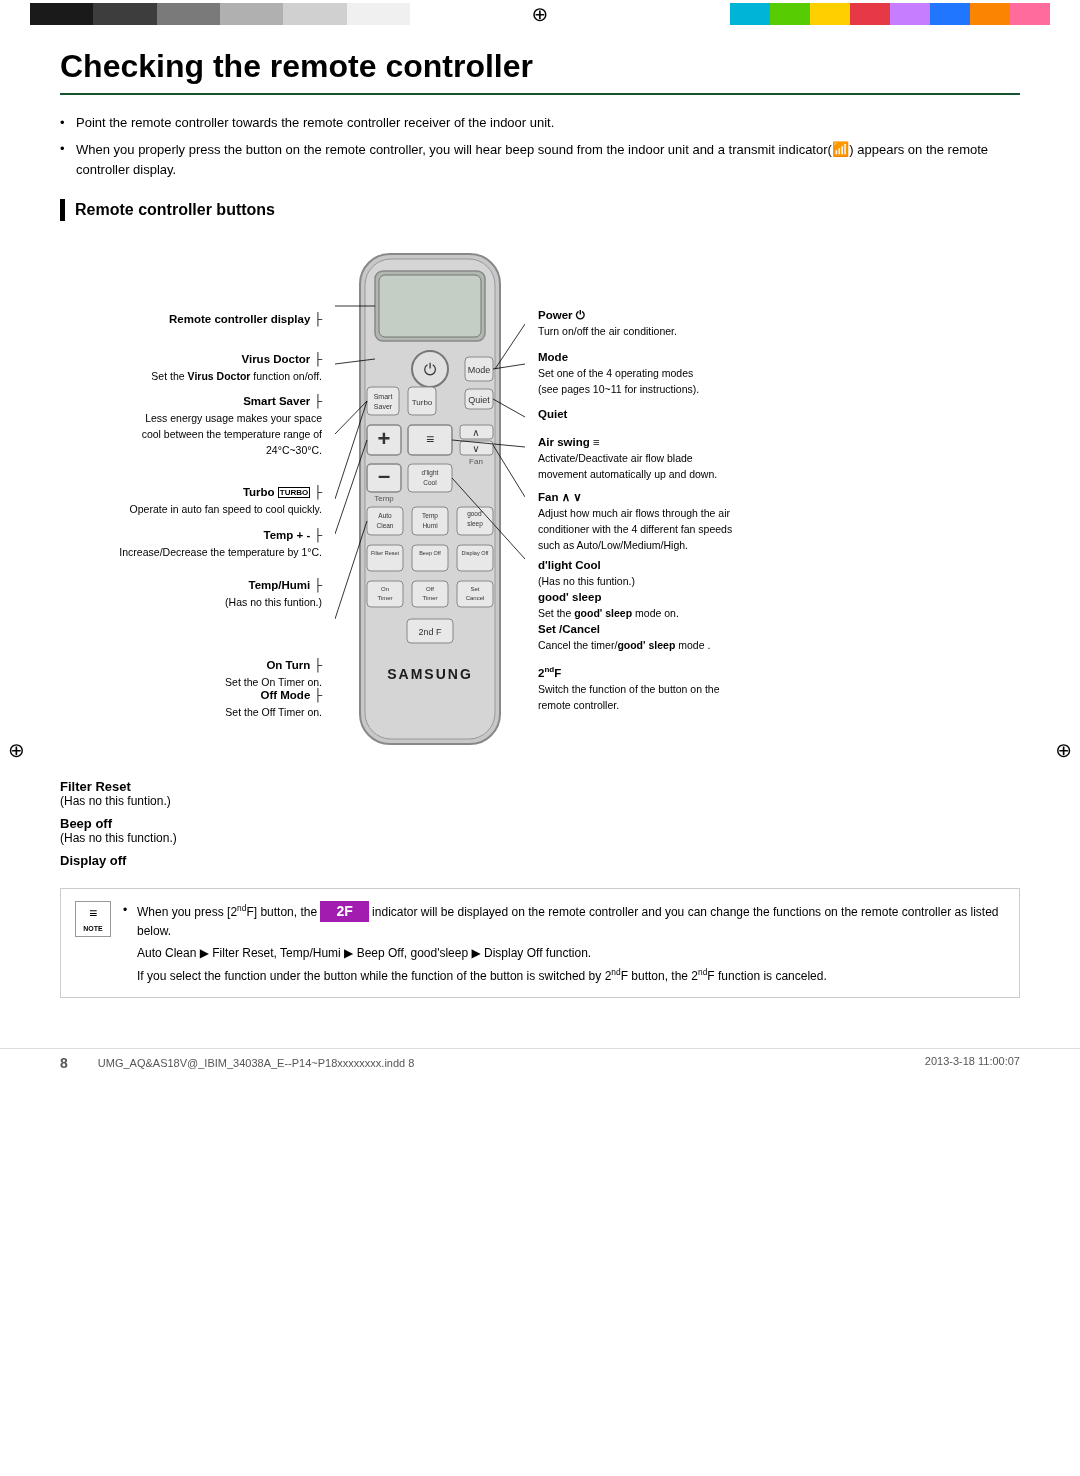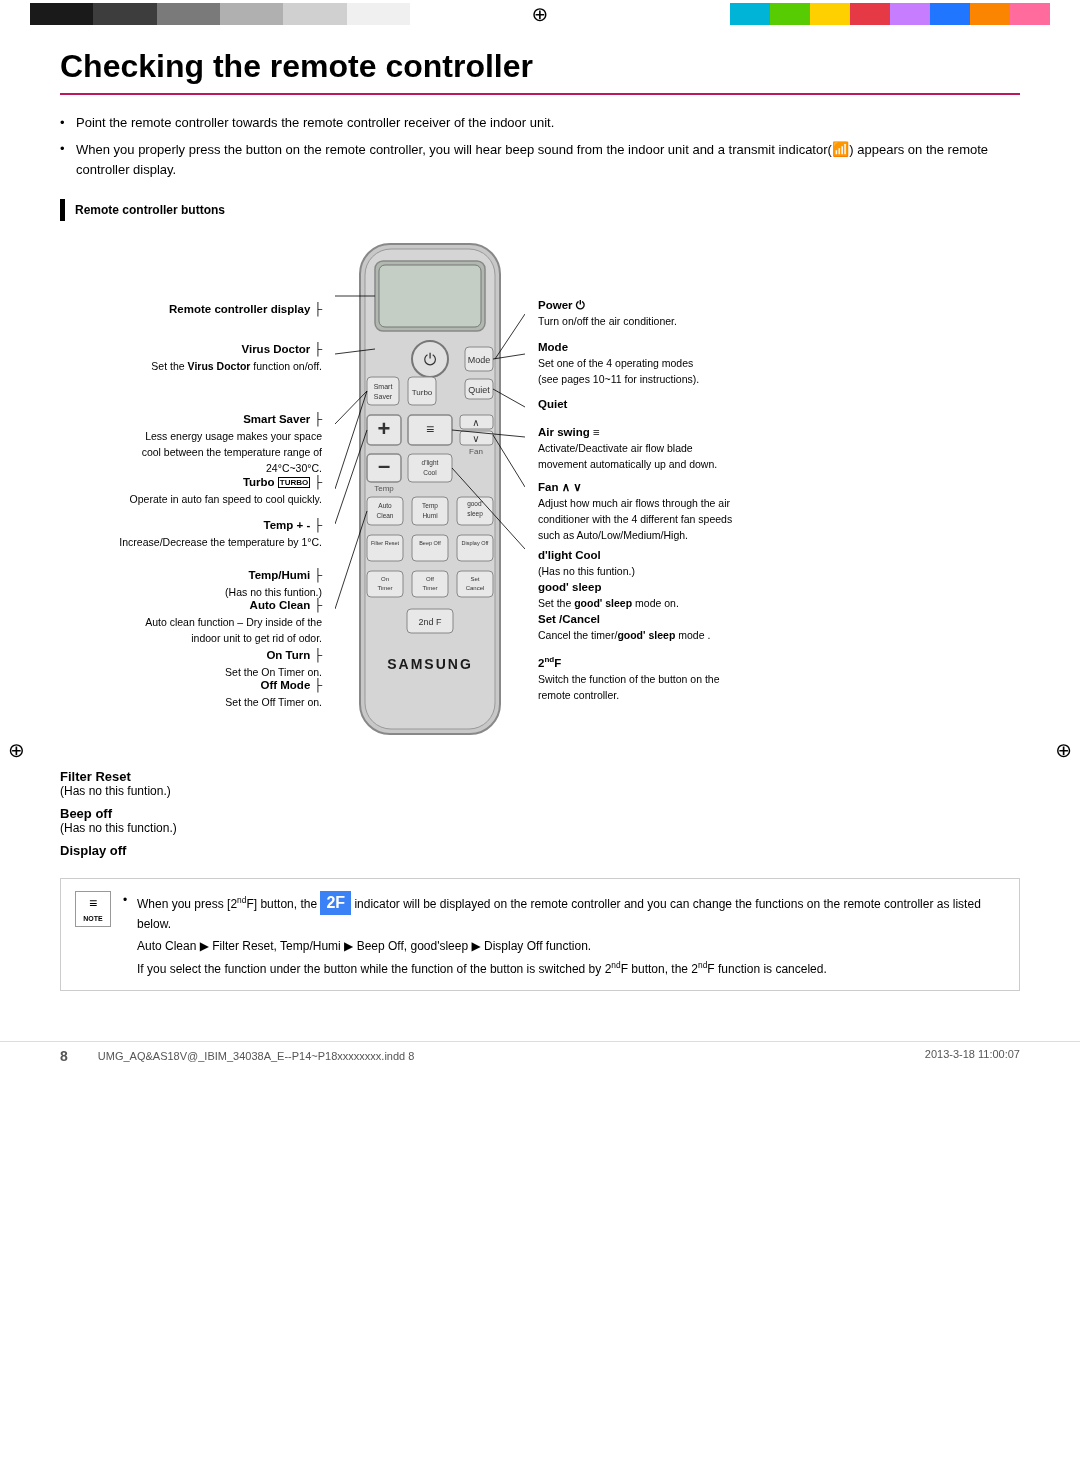--- a/index.html
+++ b/index.html
@@ -41,21 +41,21 @@
       flex: 1;
     }
 
     .page-content {
       padding: 20px 60px 40px 60px;
     }
 
     h1.page-title {
       font-size: 32px;
       font-weight: bold;
-      border-bottom: 2px solid #be185d;
+      border-bottom: 2px solid #14532d;
       padding-bottom: 8px;
       margin-bottom: 18px;
     }
 
     .bullet-list {
       list-style: none;
       margin-bottom: 20px;
     }
     .bullet-list li {
       padding-left: 16px;
@@ -66,23 +66,23 @@
     }
     .bullet-list li::before {
       content: "•";
       position: absolute;
       left: 0;
     }
 
     .section-title {
       display: flex;
       align-items: center;
-      font-size: 12px;
+      font-size: 16px;
       font-weight: bold;
-      margin-bottom: 18px;
+      margin-bottom: 28px;
     }
     .section-title-bar {
       width: 5px;
       height: 22px;
       background: #000;
       margin-right: 10px;
       display: inline-block;
     }
 
     
@@ -198,24 +198,24 @@
       line-height: 1.4;
       padding-left: 8px;
     }
     .ann-bold { font-weight: bold; }
     .ann-small { font-size: 10.5px; }
 
     sup { font-size: 0.7em; vertical-align: super; }
 
     .two-f-box {
       display: inline-block;
-      background: #3b82f6;
+      background: #a21caf;
       color: #fff;
-      padding: 0 6px;
-      font-size: 16px;
+      padding: 0 16px;
+      font-size: 14px;
       font-weight: bold;
     }
   </style>
 </head>
 <body>
 
 <div class="top-bar-container">
   <div class="top-bar-left">
     <div class="color-block cb-black"></div>
     <div class="color-block cb-dark"></div>
@@ -264,21 +264,21 @@
         <span class="ann-bold">Remote controller display</span>
         <span style="font-size:12px;"> ├</span>
       </div>
 
       <div class="left-ann" style="top:102px; width:240px;">
         <span class="ann-bold">Virus  Doctor</span>
         <span style="font-size:12px;"> ├</span><br>
         <span class="ann-small">Set the <strong>Virus Doctor</strong> function on/off.</span>
       </div>
 
-      <div class="left-ann" style="top:172px; width:240px;text-align:right;">
+      <div class="left-ann" style="top:144px; width:240px;text-align:right;">
         <span class="ann-bold">Smart Saver</span>
         <span style="font-size:12px;"> ├</span><br>
         <span class="ann-small">Less energy usage makes your space<br>cool between the temperature range of<br>24°C~30°C.</span>
       </div>
 
       <div class="left-ann" style="top:235px; width:240px;">
         <span class="ann-bold">Turbo <span style="font-size:8px; border:1px solid #000; padding:0 1px; vertical-align:middle;">TURBO</span></span>
         <span style="font-size:12px;"> ├</span><br>
         <span class="ann-small">Operate in auto fan speed to cool quickly.</span>
       </div>
@@ -288,25 +288,20 @@
         <span style="font-size:12px;"> ├</span><br>
         <span class="ann-small">Increase/Decrease the temperature by 1°C.</span>
       </div>
 
       <div class="left-ann" style="top:328px; width:240px;">
         <span class="ann-bold">Temp/Humi</span>
         <span style="font-size:12px;"> ├</span><br>
         <span class="ann-small">(Has no this funtion.)</span>
       </div>
 
-      <div class="left-ann" style="top:358px; width:240px;">
-        <span class="ann-bold">Auto Clean</span>
-        <span style="font-size:12px;"> ├</span><br>
-        <span class="ann-small">Auto clean function – Dry inside of the<br>indoor unit to get rid of odor.</span>
-      </div>
 
       <div class="left-ann" style="top:408px; width:240px;">
         <span class="ann-bold">On Turn</span>
         <span style="font-size:12px;"> ├</span><br>
         <span class="ann-small">Set the On Timer on.</span>
       </div>
 
       <div class="left-ann" style="top:438px; width:240px;">
         <span class="ann-bold">Off Mode</span>
         <span style="font-size:12px;"> ├</span><br>

